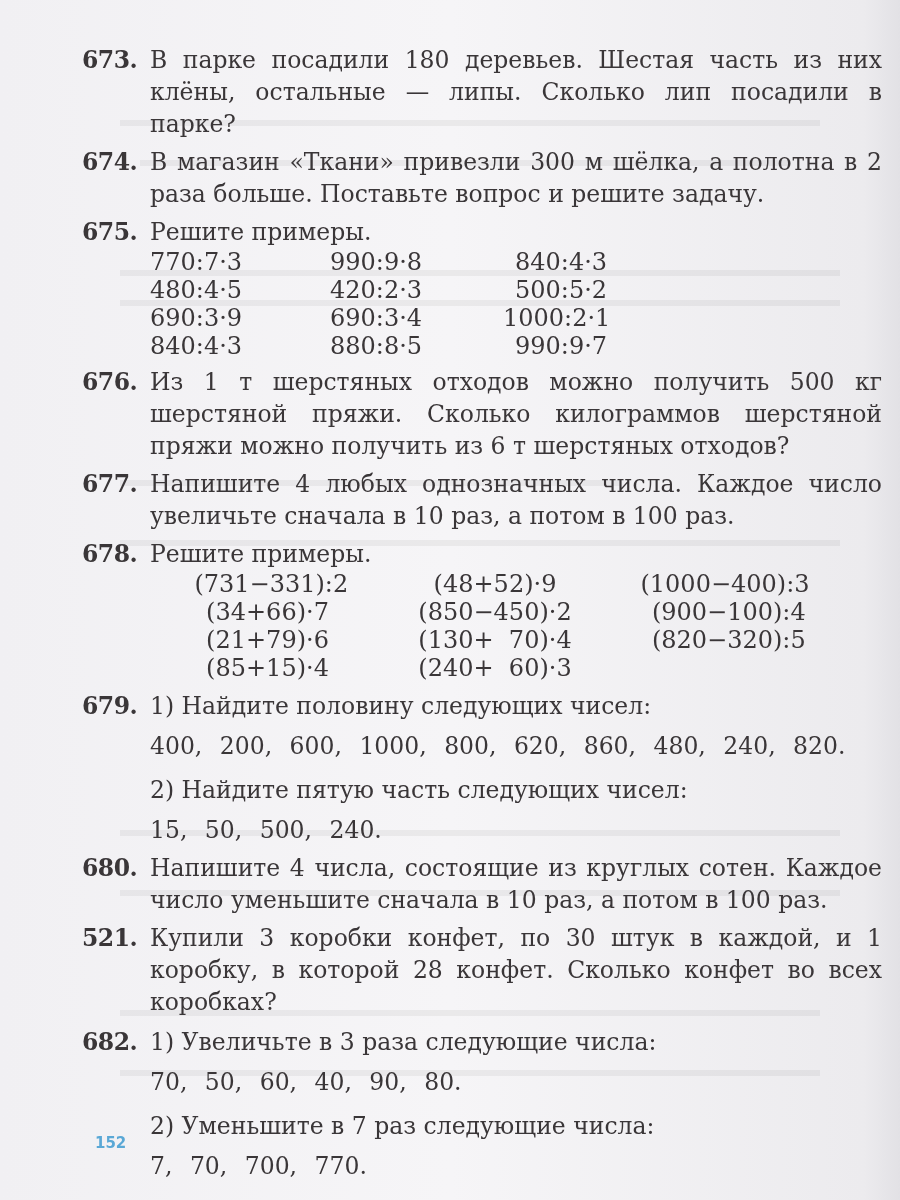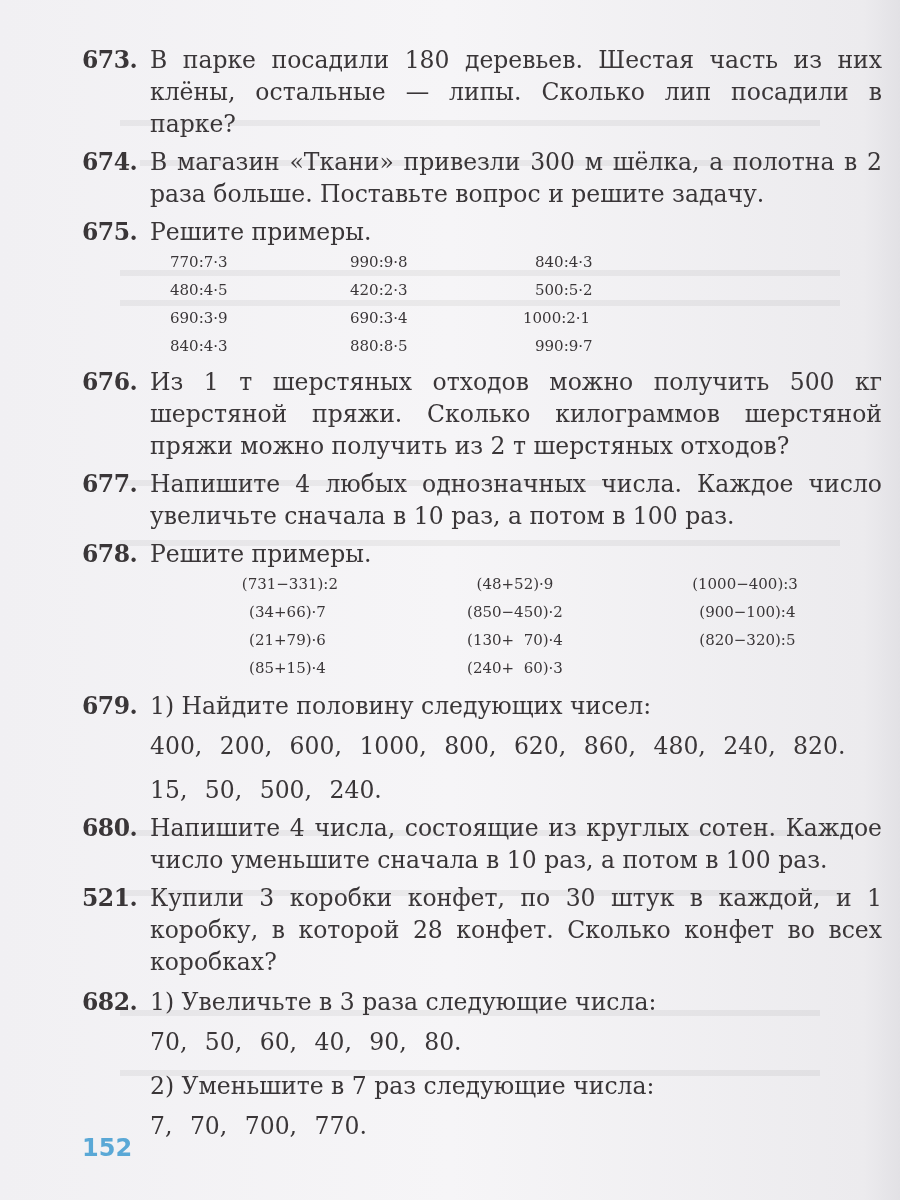--- a/index.html
+++ b/index.html
@@ -32,31 +32,30 @@
     position: absolute; left: 0; top: 0;
     font-weight: bold;
     letter-spacing: -0.5px;
     text-align: right;
   }
   .text { text-align: justify; text-align-last: left; }
   .sub { margin-top: 8px; }
   .grid {
     display: grid;
     line-height: 28px;
-    font-size: 15px;
-    margin-left: 20px;
+    font-size: 24px;
   }
   .grid675 { grid-template-columns: 180px 185px 200px; }
   .grid678 { grid-template-columns: 235px 220px 240px; text-align: center; }
   .grid675 span, .grid678 span { white-space: pre; }
   .nums { word-spacing: 10px; }
   .page-number {
-    position: absolute; left: 82px; top: 1134px;
+    position: absolute; left: 95px; top: 1134px;
     font-family: "DejaVu Sans", "Liberation Sans", sans-serif;
-    font-weight: bold; font-size: 24px;
+    font-weight: bold; font-size: 15px;
     color: #5aa8d6;
   }
   .gap { height: 4px; }
 </style>
 </head>
 <body>
 
 <div class="page">
   <svg class="ghost" width="900" height="1200">
     <g fill="#555">
@@ -99,21 +98,21 @@
         <span>690:3·4</span>
         <span style="margin-left:-12px">1000:2·1</span>
         <span>840:4·3</span>
         <span>880:8·5</span>
         <span>990:9·7</span>
       </div>
     </div>
 
     <div class="problem">
       <span class="num">676.</span>
-      <div class="text">Из 1 т шерстяных отходов можно получить 500 кг шерстяной пряжи. Сколько килограммов шерстяной пряжи можно получить из 2 т шерстяных отходов?</div>
+      <div class="text">Из 1 т шерстяных отходов можно получить 500 кг шерстяной пряжи. Сколько килограммов шерстяной пряжи можно получить из 6 т шерстяных отходов?</div>
     </div>
 
     <div class="problem">
       <span class="num">677.</span>
       <div class="text">Напишите 4 любых однозначных числа. Каждое число увеличьте сначала в 10 раз, а потом в 100 раз.</div>
     </div>
 
     <div class="problem">
       <span class="num">678.</span>
       <div class="text">Решите примеры.</div>
@@ -130,20 +129,21 @@
         <span>(85+15)·4</span>
         <span>(240+  60)·3</span>
       </div>
     </div>
 
     <div class="problem">
       <span class="num">679.</span>
       <div class="sub">1) Найдите половину следующих чисел:</div>
       <div class="sub nums">400,  200,  600,  1000,  800,  620,  860,  480,  240, 820.</div>
       <div class="gap"></div>
+      <div class="sub">2) Найдите пятую часть следующих чисел:</div>
       <div class="sub nums">15,  50,  500,  240.</div>
     </div>
 
     <div class="problem">
       <span class="num">680.</span>
       <div class="text">Напишите 4 числа, состоящие из круглых сотен. Каждое число уменьшите сначала в 10 раз, а потом в 100 раз.</div>
     </div>
 
     <div class="problem">
       <span class="num">521.</span>

